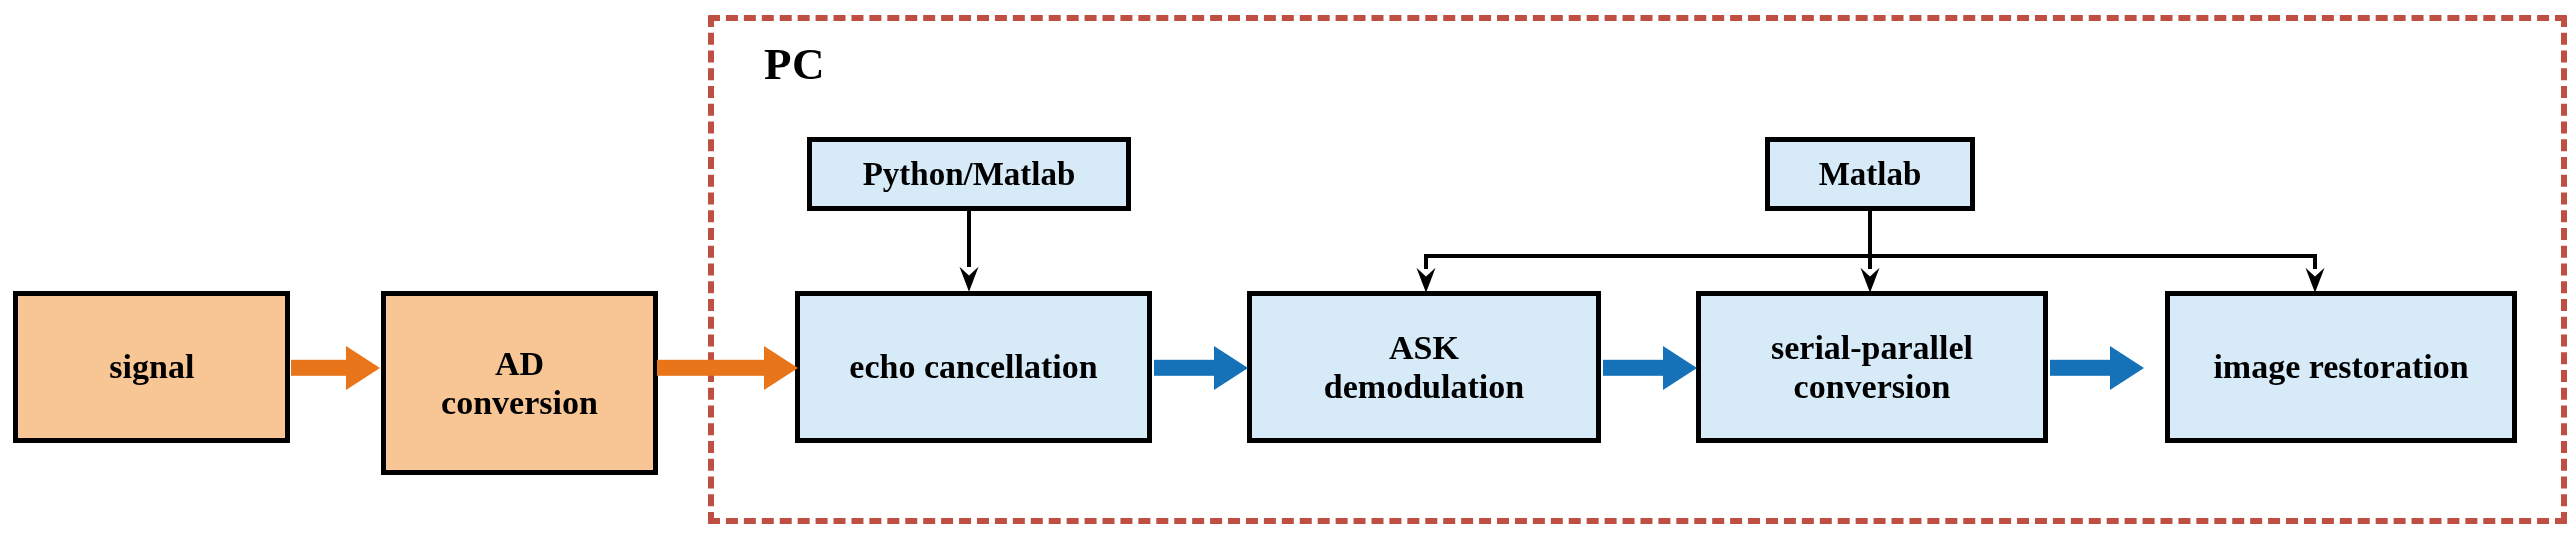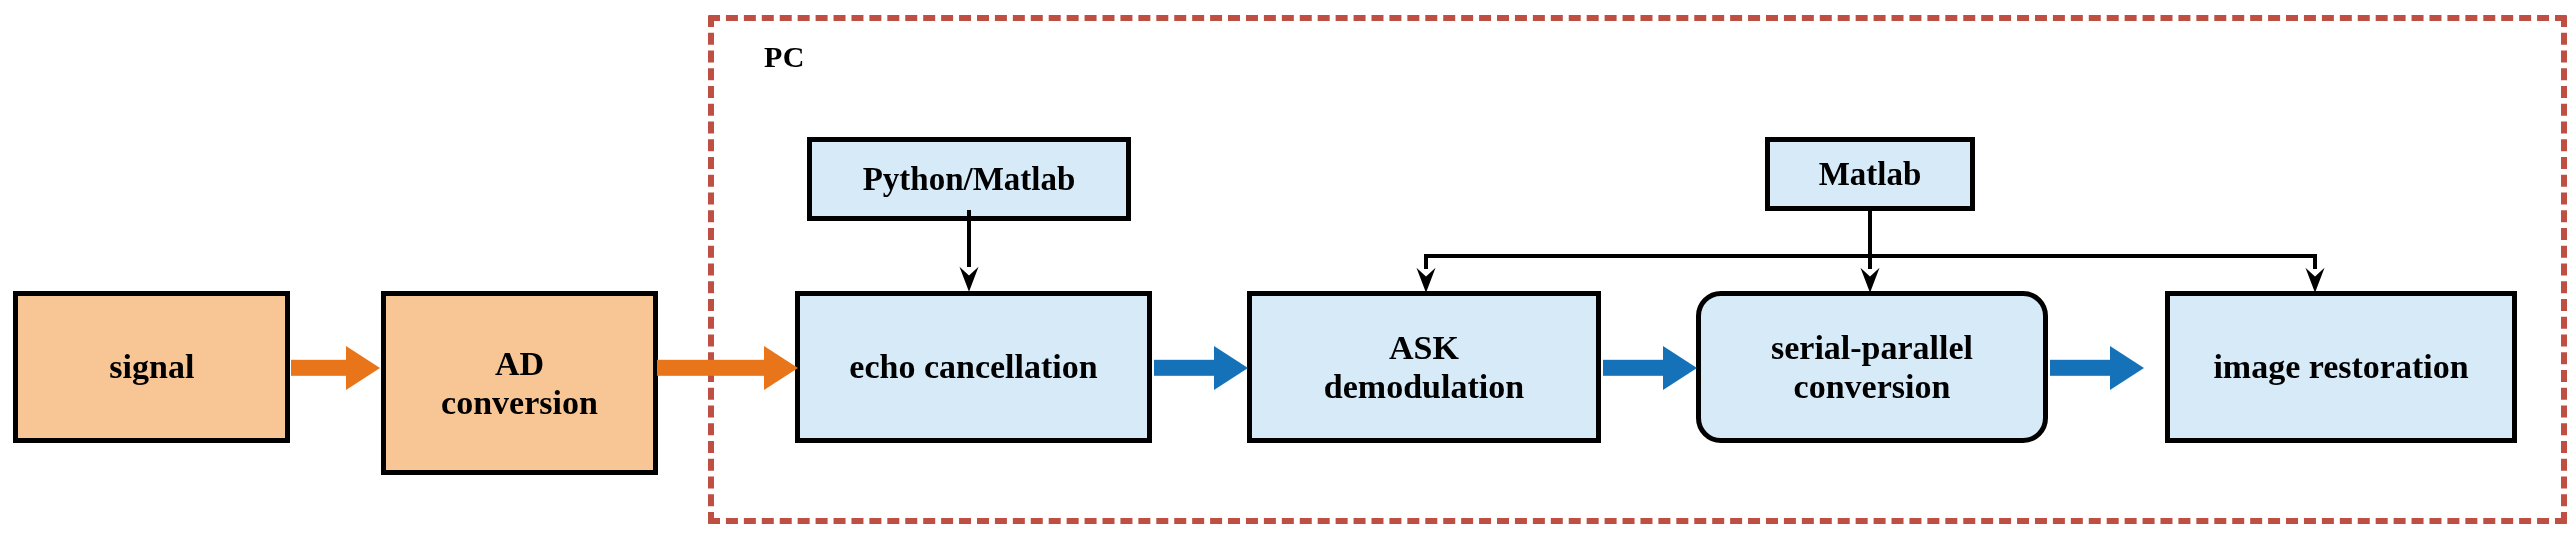--- a/index.html
+++ b/index.html
@@ -27,21 +27,21 @@
     height: 509px;
     border: 6.7px dashed #C04F43;
     border-radius: 1.5px;
     box-sizing: border-box;
     background: transparent;
   }
   .pc-label {
     position: absolute;
     left: 764px;
     top: 42px;
-    font-size: 30px;
+    font-size: 45px;
     font-weight: bold;
     color: #000000;
     letter-spacing: 0.4px;
     line-height: 1;
     white-space: nowrap;
   }
 
   
   .box {
     position: absolute;
@@ -133,32 +133,32 @@
     <span>echo cancellation</span>
   </div>
 
   <div class="box blue" style="left:1247px; top:291px; width:354px; height:152px;">
     <div>
       <span>ASK</span><br>
       <span>demodulation</span>
     </div>
   </div>
 
-  <div class="box blue" style="left:1696px; top:291px; width:352px; height:152px;border-radius:25px;">
+  <div class="box blue" style="left:1696px; top:291px; width:352px; height:152px;">
     <div>
       <span>serial-parallel</span><br>
       <span>conversion</span>
     </div>
   </div>
 
   <div class="box blue" style="left:2143px; top:291px; width:352px; height:152px;margin-left:22px;">
     <span>image restoration</span>
   </div>
 
-  <div class="box blue tool" style="left:807px; top:137px; width:324px; height:84px;">
+  <div class="box blue tool" style="left:807px; top:137px; width:324px; height:74px;">
     <span>Python/Matlab</span>
   </div>
 
   <div class="box blue tool" style="left:1765px; top:137px; width:210px; height:74px;justify-content:center;">
     <span>Matlab</span>
   </div>
 
   <div class="flow-arrow orange" style="left:291px; top:345px; width:89px; height:45px;">
     <div class="shaft" style="width:59px;"></div>
     <div class="head"></div>

